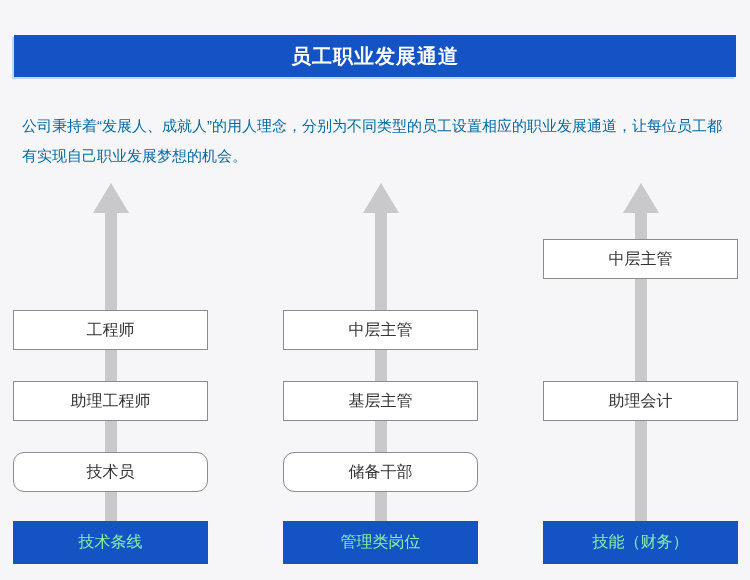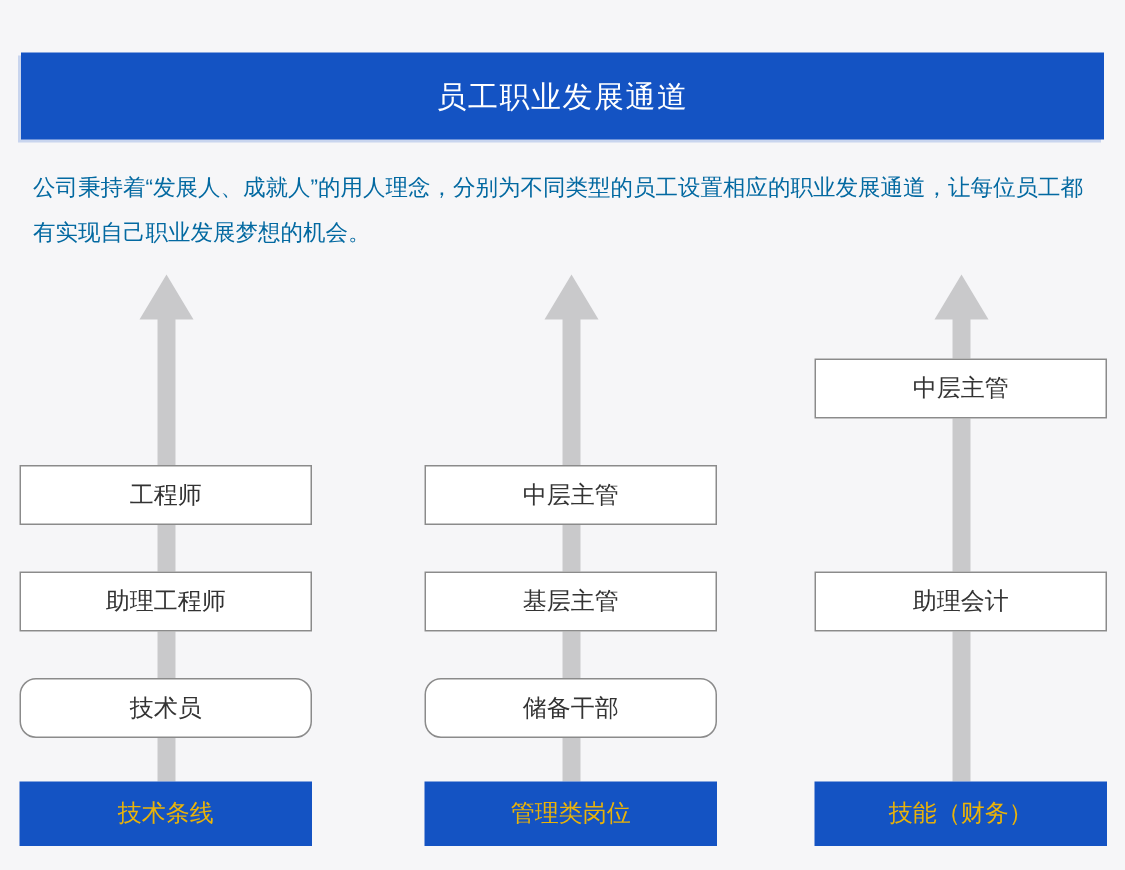--- a/index.html
+++ b/index.html
@@ -10,27 +10,27 @@
   .page {
     position: relative;
     width: 750px;
     height: 580px;
     background: #f6f6f8;
     overflow: hidden;
   }
   .title-banner {
     position: absolute;
     left: 14px; top: 35px;
-    width: 722px; height: 58px;
+    width: 722px; height: 42px;
     background: #1453c3;
     box-shadow: -2px 2px 0 rgba(190, 205, 235, 0.8);
     display: flex; align-items: center; justify-content: center;
     color: #ffffff;
     font-size: 20px;
-    font-weight: normal;
+    font-weight: bold;
     letter-spacing: 1px;
   }
   .intro {
     position: absolute;
     left: 22px; top: 96px;
     width: 710px;
     font-size: 15px;
     line-height: 30px;
     color: #0369a1;
   }
@@ -82,21 +82,21 @@
   .lv-2 { top: 201px; }
   .lv-3 { top: 272px; border-radius: 11px; }
   .base-box {
     position: absolute;
     left: 0; top: 341px;
     width: 195px; height: 43px;
     box-sizing: border-box;
     background: #1453c3;
     display: flex; align-items: center; justify-content: center;
     font-size: 16px;
-    color: #eab308;
+    color: #86efac;
     z-index: 2;
   }
 </style>
 </head>
 <body>
 
 <div class="page">
 
   <div class="title-banner">
     <span>员工职业发展通道</span>

